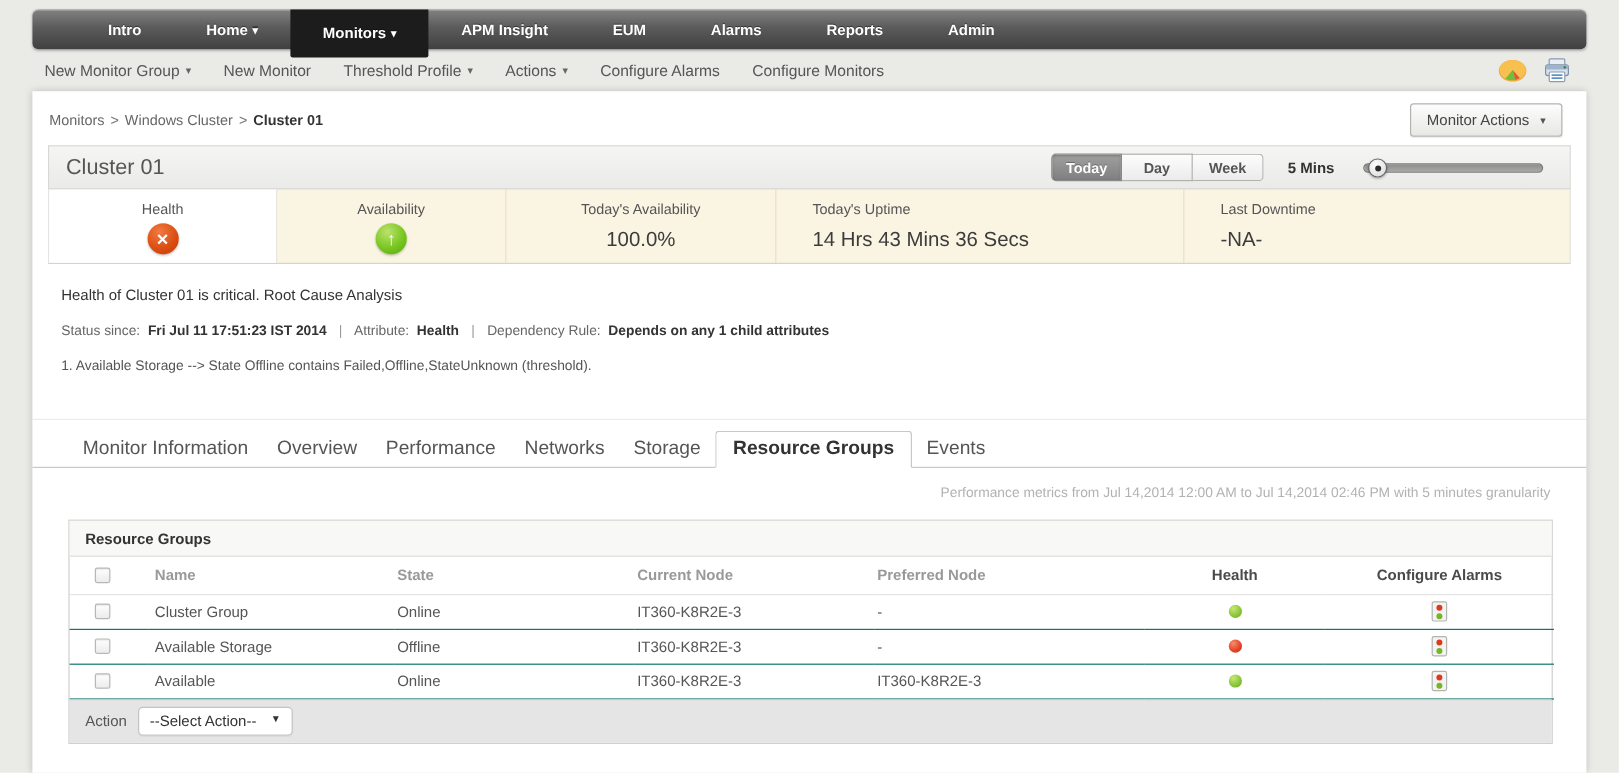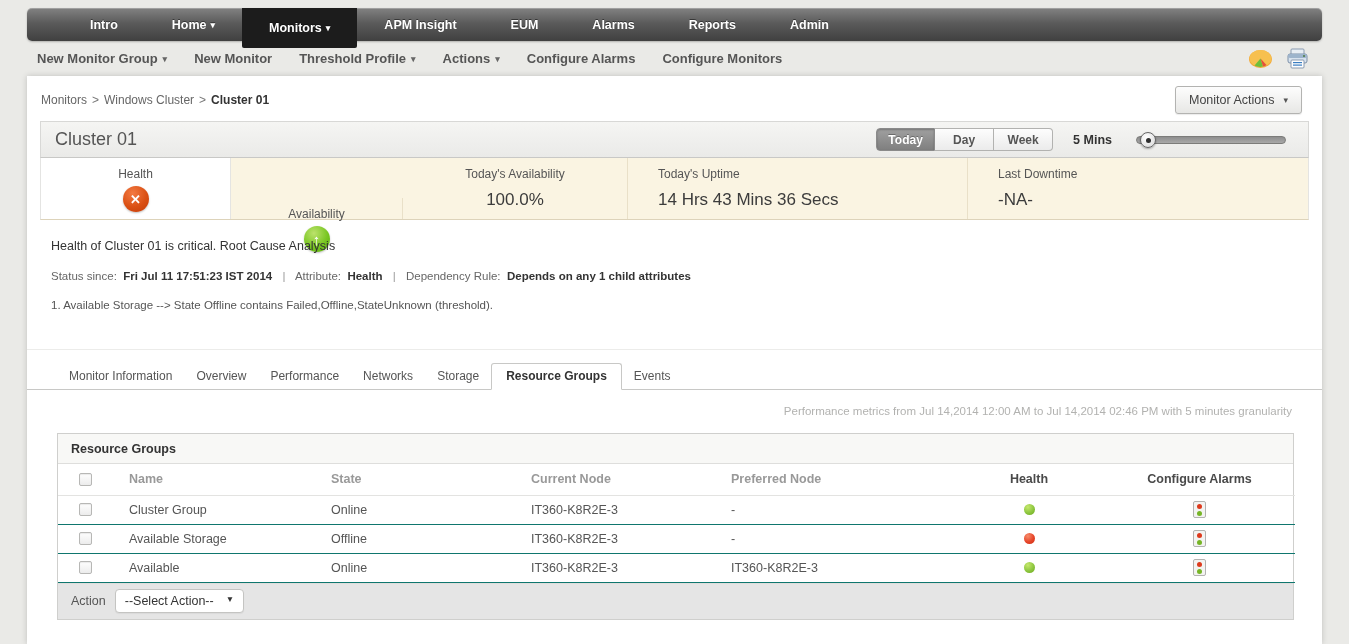--- a/index.html
+++ b/index.html
@@ -32,21 +32,21 @@
   }
 
   
   .toolbar {
     position:absolute; left:27px; top:41px; height:35px;
     display:flex; align-items:center; gap:27px; padding-left:10px;
     z-index:4;
   }
   .tool-item {
     color:#555; font-size:13px; cursor:pointer; white-space:nowrap;
-    display:flex; align-items:center; gap:5px;font-weight:bold;
+    display:flex; align-items:center; gap:5px;
   }
   .tool-item .chev { font-size:9px; color:#666; }
   .top-icons { position:absolute; right:40px; top:48px; display:flex; gap:13px; align-items:center; z-index:4; }
   .top-icons svg { display:block; cursor:pointer; }
 
   
   .panel {
     position:absolute; left:27px; right:27px; top:76px; bottom:0;
     background:#fff;
     box-shadow:0 0 6px rgba(0,0,0,.18);
@@ -115,21 +115,21 @@
     margin:0 13px; height:62px; display:flex;
     background:#faf4e2;
     border-left:1px solid #e4e4e2; border-right:1px solid #e4e4e2;
     border-bottom:1px solid #ddd3ba;
   }
   .stat { border-right:1px solid #e9e0c8; padding-top:9px; text-align:center; }
   .stat:last-child { border-right:none; }
   .stat .label { font-size:12px; color:#555; }
   .stat .value { font-size:17px; color:#3c3c3c; margin-top:9px; }
   .stat.health-cell  { width:190px; background:#fff; border-right:1px solid #e4e4e2; }
-  .stat.avail-cell   { width:172px;margin-top:40px; }
+  .stat.avail-cell   { width:191px; }
   .stat.availp-cell  { width:225px; }
   .stat.uptime-cell  { width:340px; text-align:left; padding-left:30px; }
   .stat.down-cell    { flex:1; text-align:left; padding-left:30px; }
   .icon-critical {
     width:26px; height:26px; border-radius:50%; margin:5px auto 0;
     background:radial-gradient(circle at 38% 28%,#f37a42,#da5014 55%,#c23a08);
     box-shadow:0 1px 2px rgba(0,0,0,.25);
     display:flex; align-items:center; justify-content:center;
   }
   .icon-critical::after { content:"✕"; color:#fff; font-size:13px; font-weight:bold; }
@@ -149,21 +149,21 @@
   .rca-meta .pipe { margin:0 7px; color:#999; }
   .rca-detail { margin-top:17px; font-size:11.5px; color:#555; }
 
   
   .tabs-row {
     margin-top:15px; padding-left:30px; height:25px;
     display:flex; align-items:flex-end;
     border-bottom:1px solid #c8c8c6;
   }
   .tab {
-    font-size:12px; color:#555; padding:5px 12px 6px; cursor:pointer; white-space:nowrap;
+    font-size:16px; color:#555; padding:5px 12px 6px; cursor:pointer; white-space:nowrap;
   }
   .tab.active {
     background:#fff; font-weight:bold; color:#333;
     border:1px solid #c8c8c6; border-bottom:1px solid #fff;
     border-radius:3px 3px 0 0; position:relative; top:1px; padding:5px 14px 6px;
   }
 
   .perf-note { text-align:right; padding:15px 30px 0 0; font-size:11.5px; color:#b2b2b0; }
 
   

